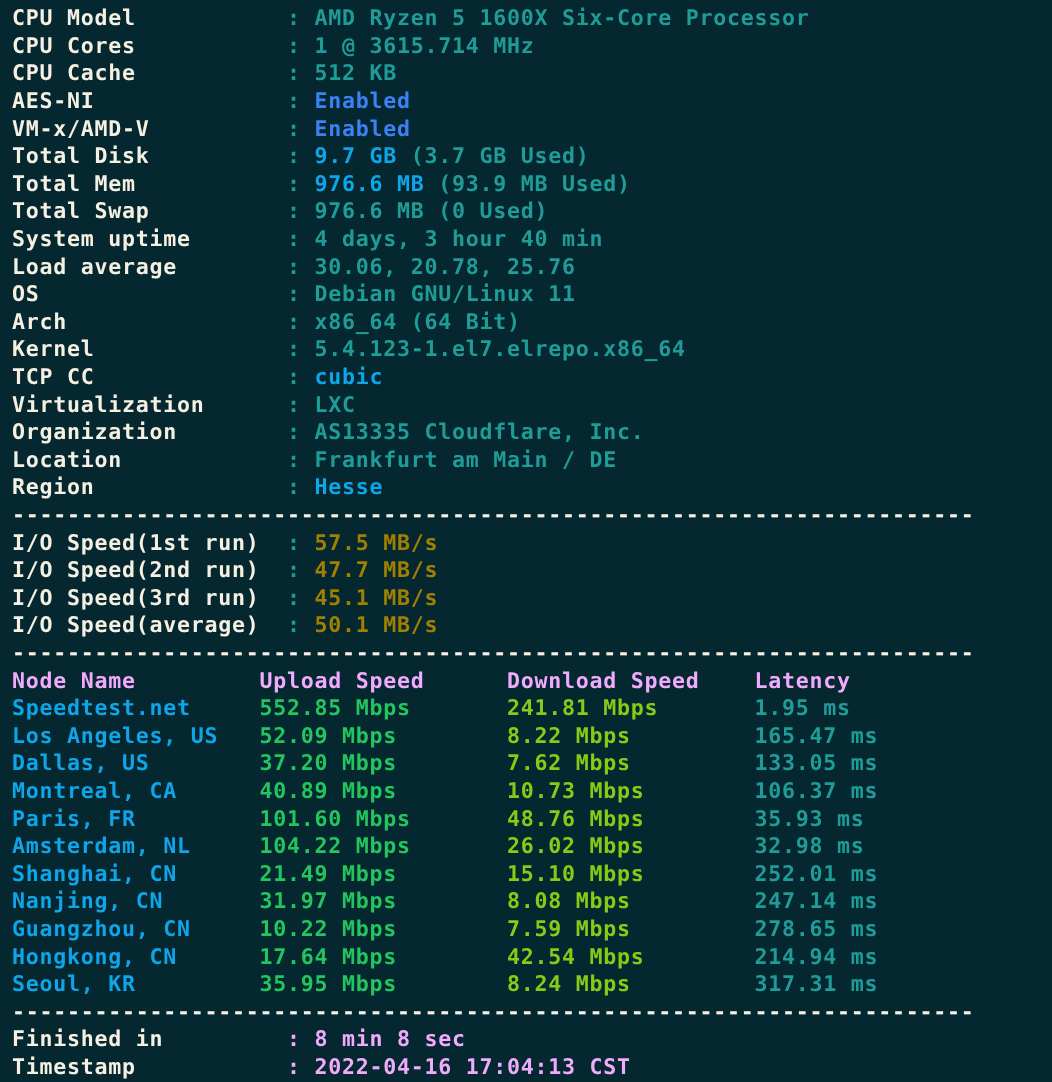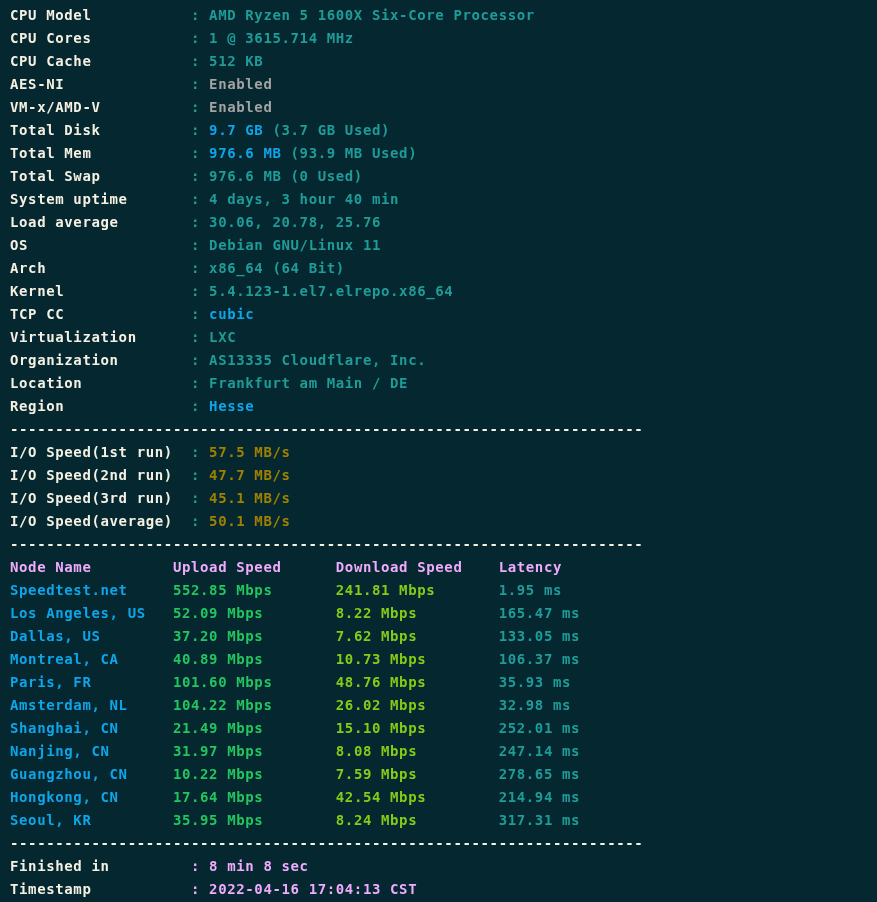--- a/index.html
+++ b/index.html
@@ -13,36 +13,36 @@
     height: 902px;
     overflow: hidden;
     font-family: "DejaVu Sans Mono", "Liberation Mono", monospace;
   }
   #terminal {
     width: 744px;
     height: 902px;
     background: #042730;
     box-sizing: border-box;
     padding: 4px 0 0 10px;
-    font-size: 14px;
+    font-size: 18px;
     line-height: 23px;
     font-weight: bold;
     letter-spacing: 0.62px;
     white-space: pre;
     color: #F5F0E1;
   }
   .line {
     height: 23px;
     line-height: 23px;
     white-space: pre;
   }
   .lbl   { color: #F5F0E1; }
   .sep   { color: #1F9C98; }
   .val   { color: #1F9C98; }
-  .green { color: #a3a3a3; }
+  .green { color: #3b82f6; }
   .amber { color: #0ea5e9; }
   .gold  { color: #A08000; text-align: right; }
   .ylw   { color: #22c55e; }
   .red   { color: #84cc16; }
   .white { color: #f0abfc; }
   .divider {
     color: #F5F0E1;
     height: 23px;
     line-height: 23px;
     white-space: pre;

